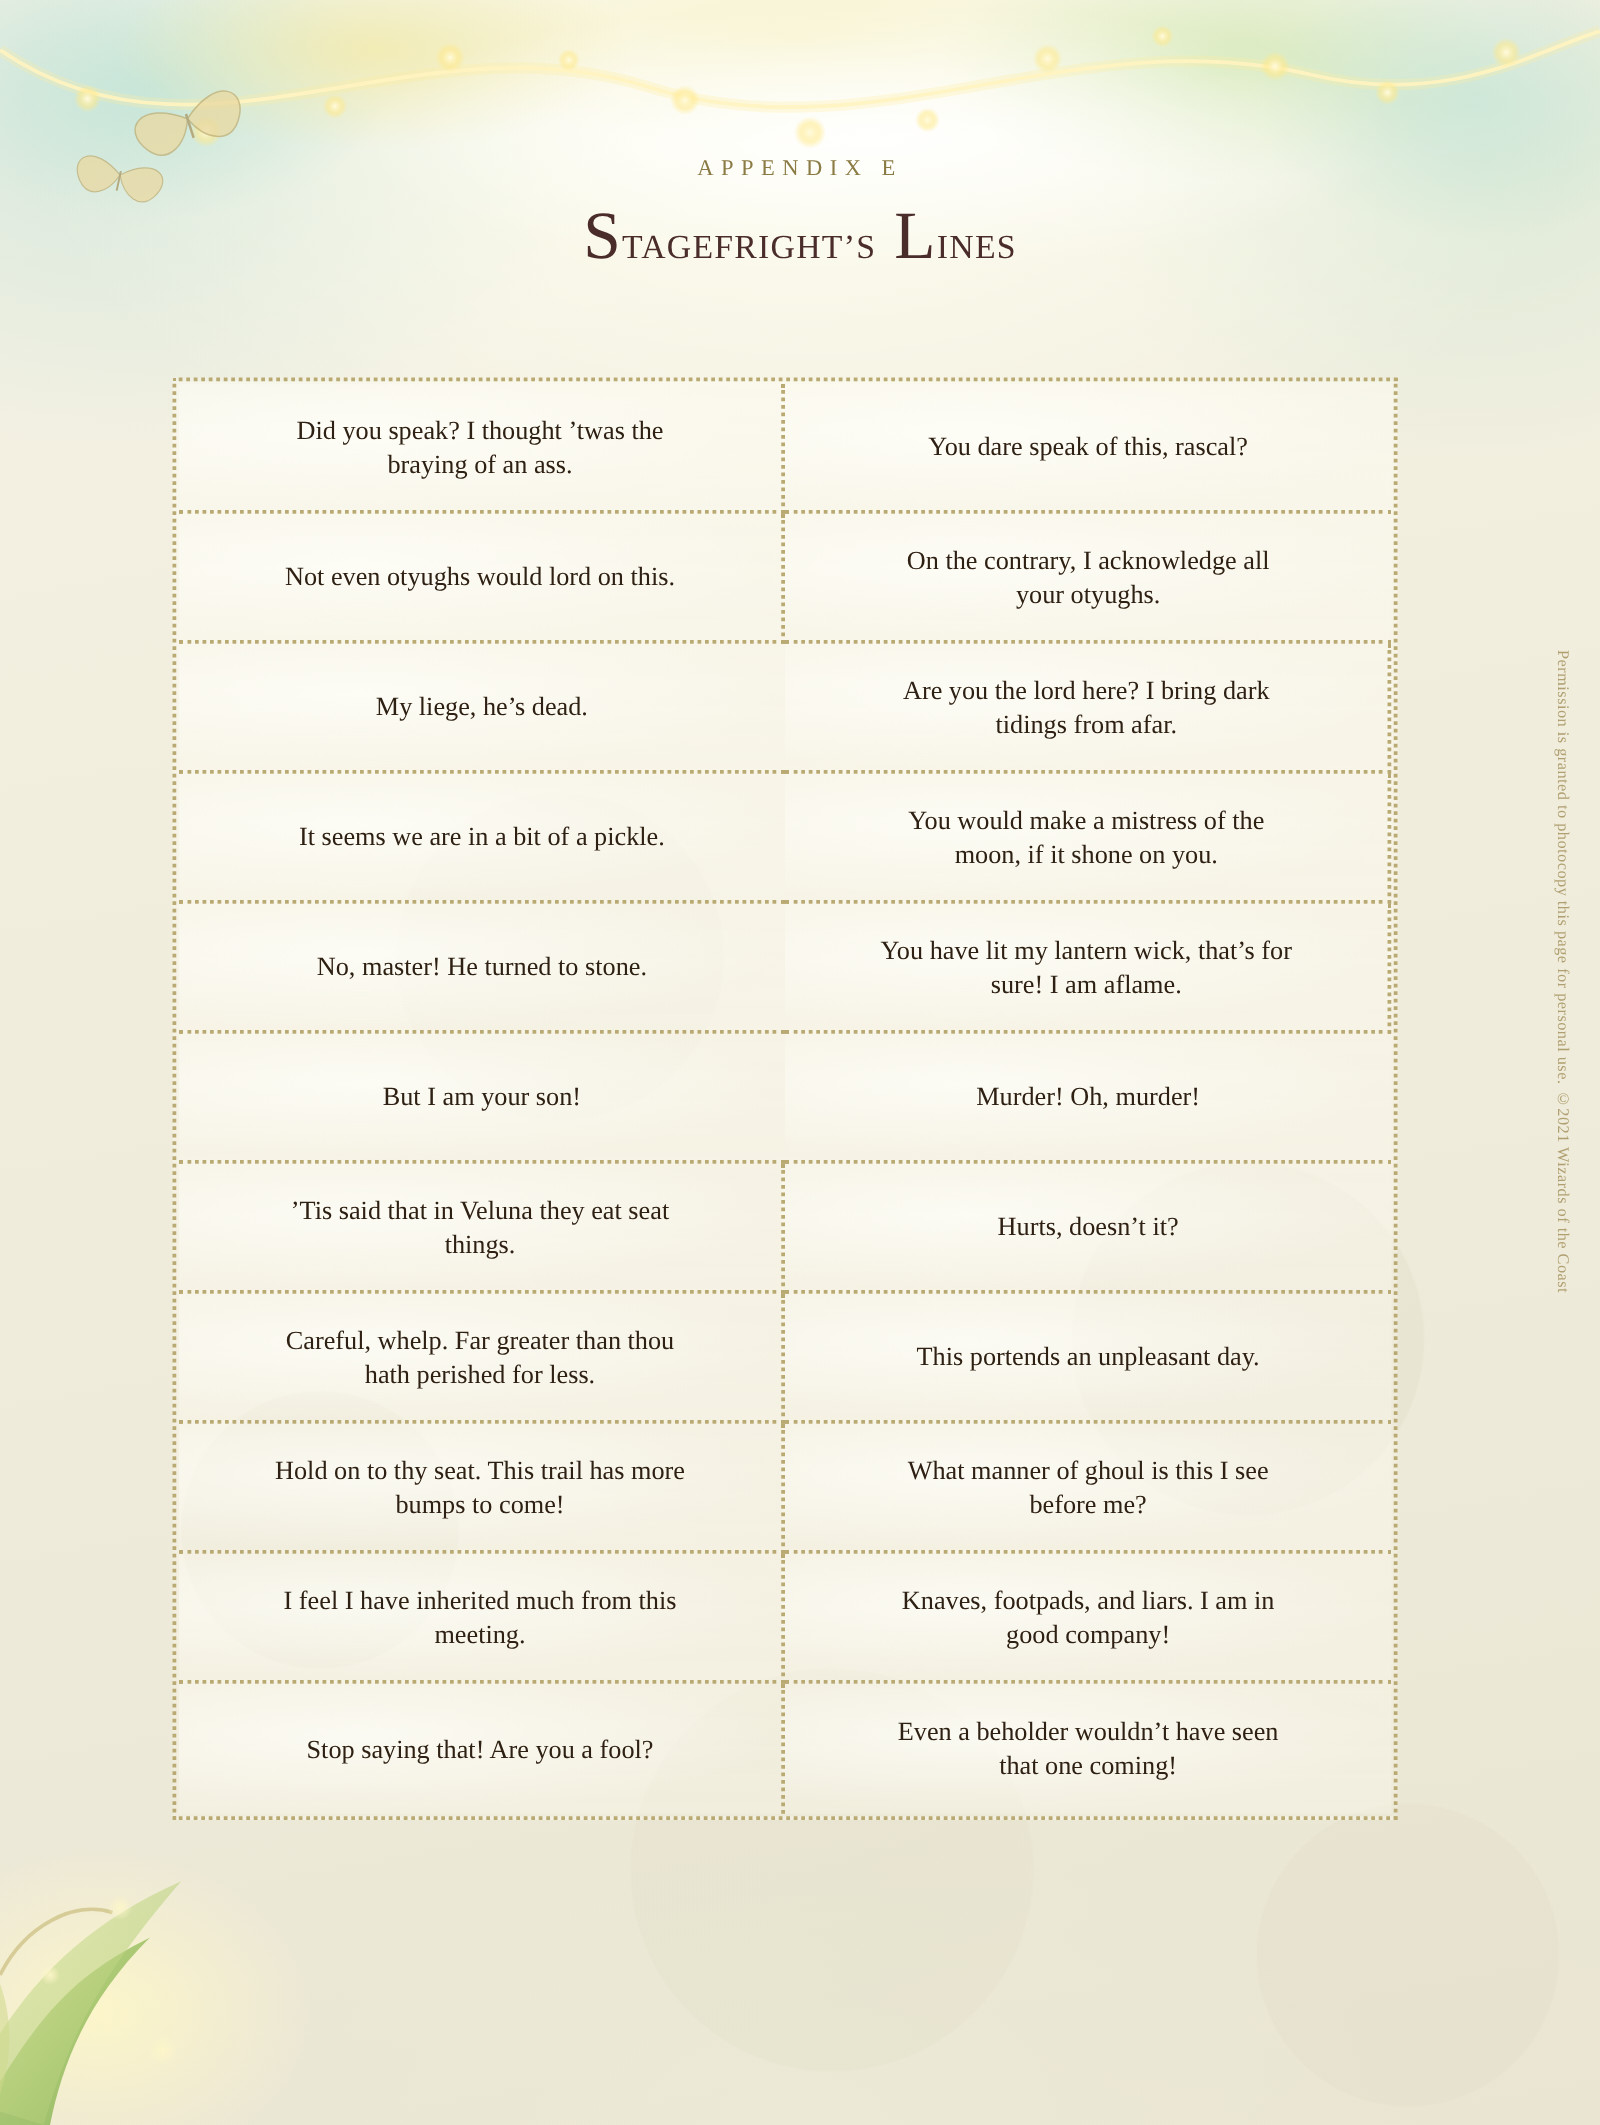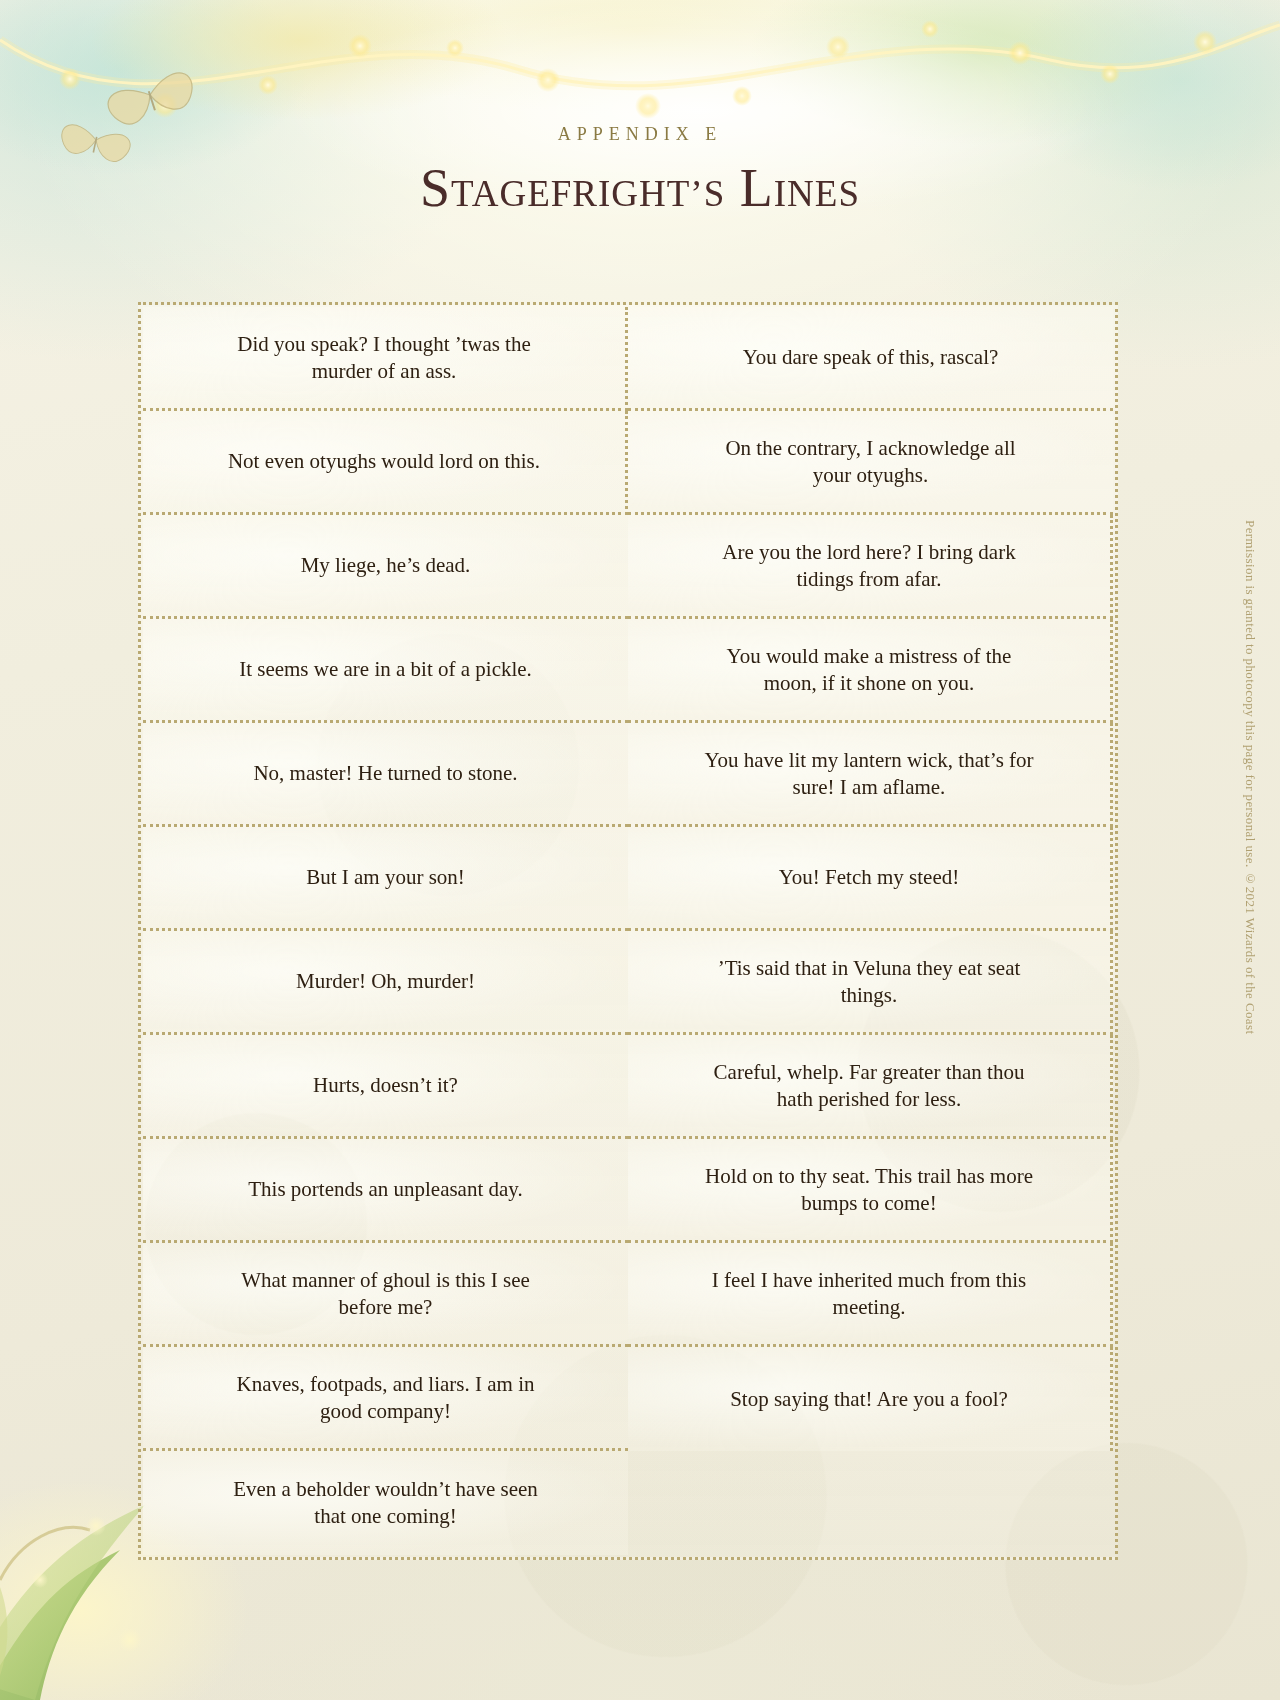--- a/index.html
+++ b/index.html
@@ -70,21 +70,21 @@
   }
   .page-title {
     margin-top: 12px;
     font-family: "Liberation Serif", serif;
     font-size: 54px;
     color: #4a2c2a;
     letter-spacing: 1px;
     font-weight: 400;
   }
   .page-title .cap { font-size: 54px; }
-  .page-title .sm  { font-size: 37px; }
+  .page-title .sm  { font-size: 27px; }
 
   
   .lines-table {
     position: absolute;
     left: 138px;
     top: 302px;
     width: 980px;
     border: 3px dotted #b9a972;
     padding: 2px;
     box-sizing: border-box;
@@ -234,21 +234,21 @@
 <div class="header">
   <div class="appendix-label">APPENDIX E</div>
   <div class="page-title"><span class="cap">S</span><span class="sm">TAGEFRIGHT’S</span> <span class="cap">L</span><span class="sm">INES</span></div>
 </div>
 
 <div class="side-note">Permission is granted to photocopy this page for personal use. ©2021 Wizards of the Coast</div>
 
 <div class="lines-table">
   <div class="lines-grid">
     <div class="line-cell col-left">
-        <span>Did you speak? I thought ’twas the murder of an ass.</span>
+        <span>Did you speak? I thought ’twas the braying of an ass.</span>
       </div>
     <div class="line-cell">
         <span>You dare speak of this, rascal?</span>
       </div>
 
     <div class="line-cell col-left">
         <span>Not even otyughs would lord on this.</span>
       </div>
     <div class="line-cell">
         <span>On the contrary, I acknowledge all your otyughs.</span>
@@ -272,23 +272,20 @@
         <span>No, master! He turned to stone.</span>
       </div>
 
     <div class="line-cell col-left">
         <span>You have lit my lantern wick, that’s for sure! I am aflame.</span>
       </div>
     <div class="line-cell">
         <span>But I am your son!</span>
       </div>
 
-    <div class="line-cell col-left">
-        <span>You! Fetch my steed!</span>
-      </div>
     <div class="line-cell">
         <span>Murder! Oh, murder!</span>
       </div>
 
     <div class="line-cell col-left">
         <span>’Tis said that in Veluna they eat seat things.</span>
       </div>
     <div class="line-cell">
         <span>Hurts, doesn’t it?</span>
       </div>

